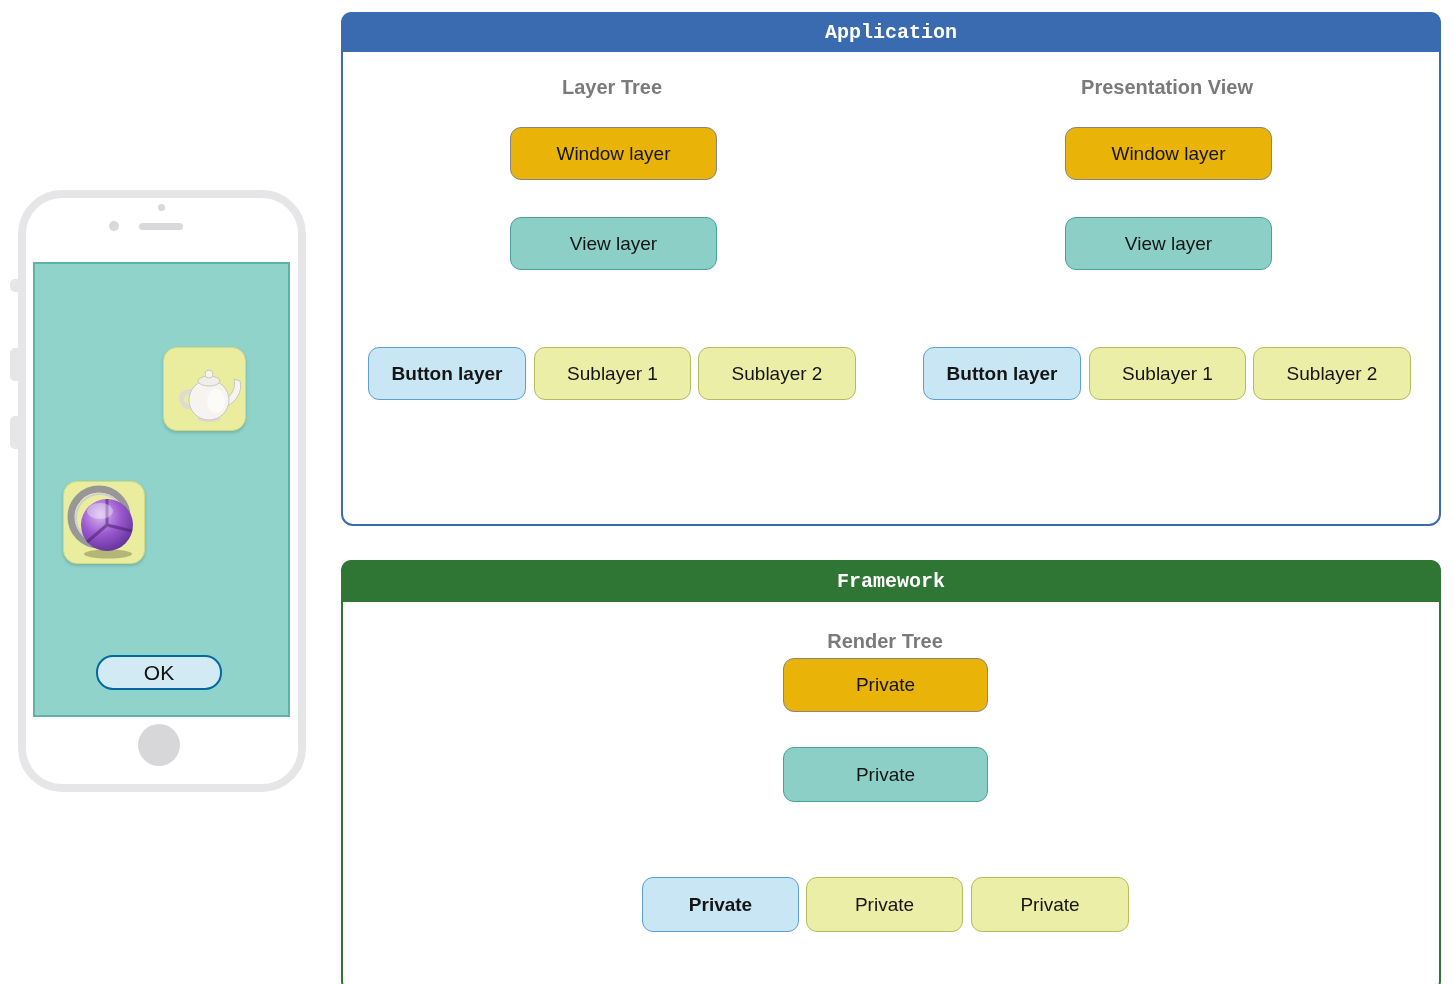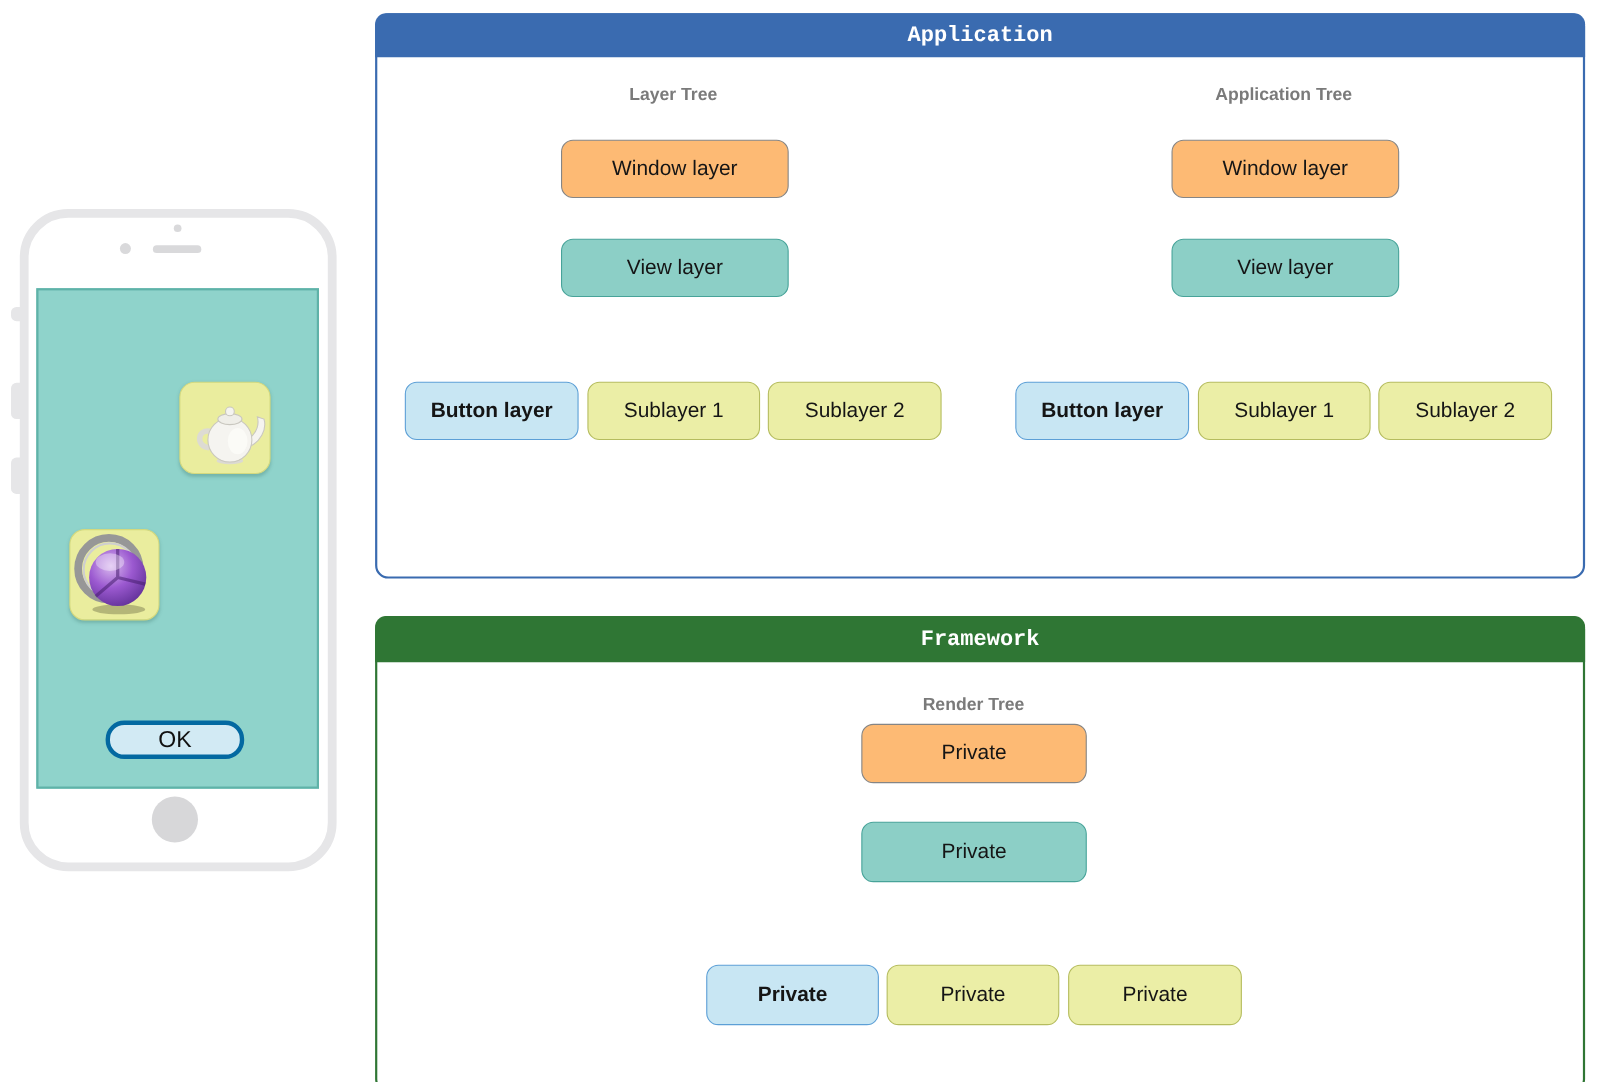--- a/index.html
+++ b/index.html
@@ -10,46 +10,46 @@
   .panel{position:absolute;box-sizing:border-box;background:#fff;border-radius:12px;}
   #app-panel{left:341px;top:12px;width:1100px;height:514px;border:2px solid #3a6bb0;}
   #fw-panel{left:341px;top:560px;width:1100px;height:433px;border:2px solid #2f7634;}
   .panel-header{position:absolute;left:-2px;top:-2px;right:-2px;height:40px;
                 display:flex;align-items:center;justify-content:center;
                 color:#fff;font-weight:bold;font-size:20px;border-radius:10px 10px 0 0;font-family:Liberation Mono, monospace;}
   #app-panel .panel-header{background:#3a6bb0;}
   #fw-panel .panel-header{background:#2f7634;height:42px;}
 
   .tree-title{position:absolute;transform:translate(-50%,-50%);font-weight:bold;
-              font-size:16px;color:#7a7a7a;white-space:nowrap;}
+              font-size:20px;color:#7a7a7a;white-space:nowrap;}
 
   
   .node{position:absolute;box-sizing:border-box;display:flex;align-items:center;justify-content:center;
         border-radius:11px;border:1.5px solid #888;font-size:19px;color:#151515;white-space:nowrap;}
-  .node.gray{background:#fdba74;border-color:#858585;}
+  .node.gray{background:#eab308;border-color:#858585;}
   .node.teal{background:#8ccfc6;border-color:#47a399;}
   .node.yellow{background:#ebeea6;border-color:#b5bc5e;}
   .node.lblue{background:#c8e6f3;border-color:#5c9fd6;font-weight:bold;}
 
   
   #wires{position:absolute;left:0;top:0;width:1454px;height:984px;pointer-events:none;}
 
   
   .side-btn{position:absolute;left:10px;width:12px;background:#e6e6e8;border-radius:5px 0 0 5px;}
   #phone-body{position:absolute;left:18px;top:190px;width:288px;height:602px;box-sizing:border-box;
               background:#fff;border:8px solid #e6e6e8;border-radius:44px;}
   #phone-screen{position:absolute;left:33px;top:262px;width:257px;height:455px;box-sizing:border-box;
                 background:#8fd3cb;border:2px solid #5fb2a8;}
   .cam-dot{position:absolute;background:#d9d9db;border-radius:50%;}
   #speaker{position:absolute;left:139px;top:223px;width:44px;height:7px;background:#d9d9db;border-radius:4px;}
   #home-btn{position:absolute;left:138px;top:724px;width:42px;height:42px;background:#d7d7d9;border-radius:50%;}
   .tile{position:absolute;box-sizing:border-box;background:#eaed9e;border:1px solid #d4d97e;
         border-radius:14px;box-shadow:0 2px 3px rgba(40,90,80,.25);}
   #ok-btn{position:absolute;left:96px;top:655px;width:126px;height:35px;box-sizing:border-box;
-          background:#d2eaf4;border:4px solid #0369a1;border-radius:17px;
+          background:#d2eaf4;border:2px solid #0369a1;border-radius:17px;
           display:flex;align-items:center;justify-content:center;font-size:21px;color:#111;}
 </style>
 </head>
 <body>
 
 <div id="stage">
 
   <svg id="wires" viewBox="0 0 1454 984" xmlns="http://www.w3.org/2000/svg">
     <defs>
       <marker id="chev" markerUnits="userSpaceOnUse" markerWidth="22" markerHeight="22" viewBox="-11 -11 22 22" refX="0" refY="0" orient="auto-start-reverse">
@@ -122,21 +122,21 @@
 
   <div id="ok-btn">OK</div>
 
   <div id="home-btn"></div>
 
   <div id="app-panel" class="panel">
     <div class="panel-header">Application</div>
   </div>
 
   <div class="tree-title" style="left:612px;top:87px;">Layer Tree</div>
-  <div class="tree-title" style="left:1167px;top:87px;">Application Tree</div>
+  <div class="tree-title" style="left:1167px;top:87px;">Presentation View</div>
 
   <div class="node gray" style="left:510px;top:127px;width:207px;height:53px;">Window layer</div>
   <div class="node teal" style="left:510px;top:217px;width:207px;height:53px;">View layer</div>
   <div class="node lblue" style="left:368px;top:347px;width:158px;height:53px;">Button layer</div>
   <div class="node yellow" style="left:534px;top:347px;width:157px;height:53px;">Sublayer 1</div>
   <div class="node yellow" style="left:698px;top:347px;width:158px;height:53px;">Sublayer 2</div>
 
   <div class="node gray" style="left:1065px;top:127px;width:207px;height:53px;">Window layer</div>
   <div class="node teal" style="left:1065px;top:217px;width:207px;height:53px;">View layer</div>
   <div class="node lblue" style="left:923px;top:347px;width:158px;height:53px;">Button layer</div>

